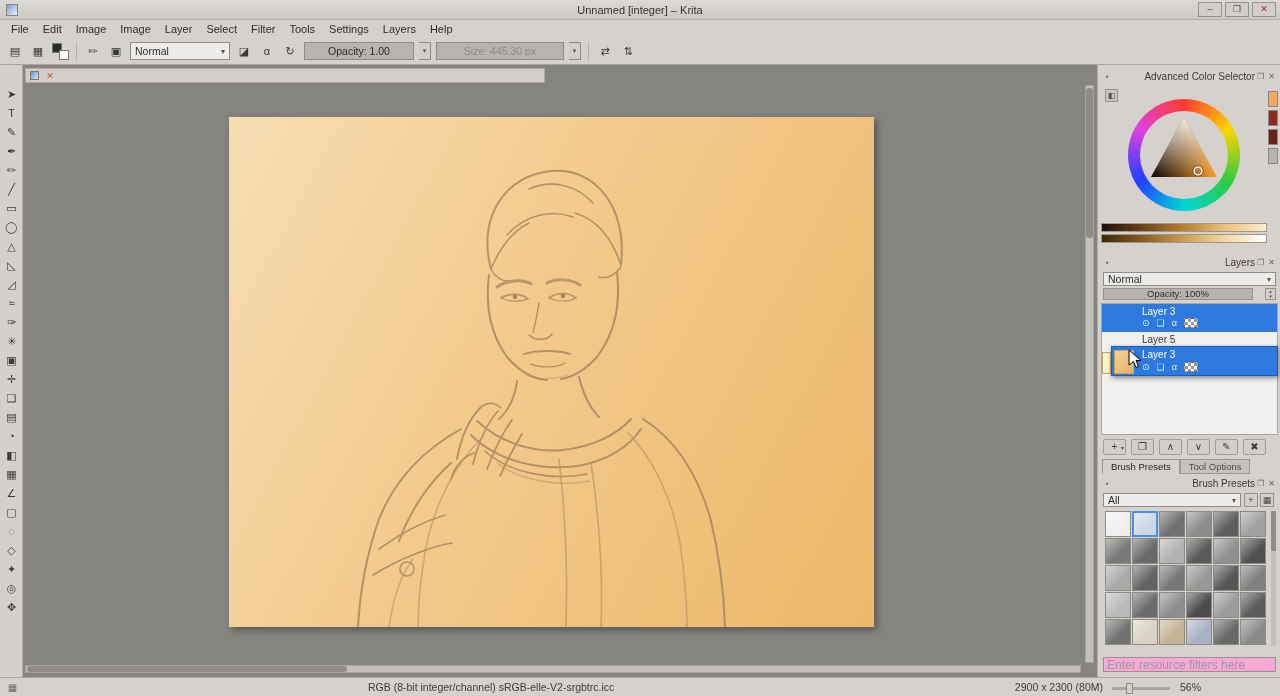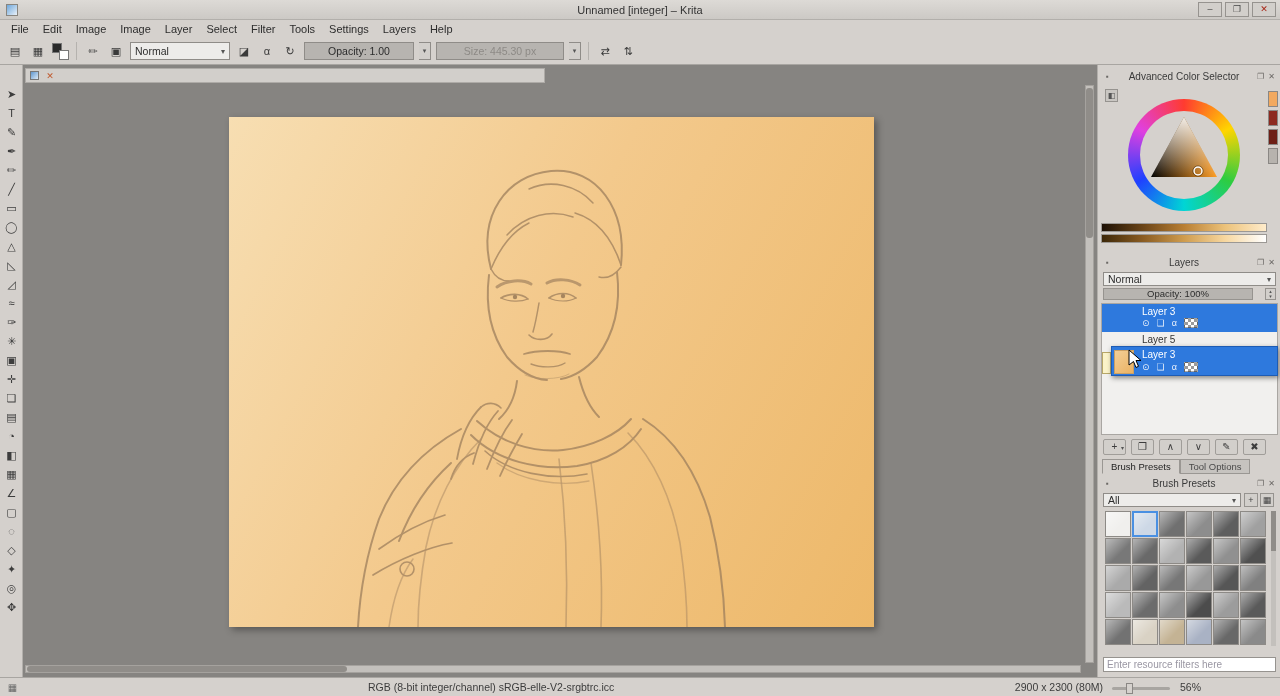--- a/index.html
+++ b/index.html
@@ -51,21 +51,21 @@
   .doc-close{width:14px;text-align:center;color:#c05a2e;font-size:9px;font-weight:bold}
   .canvas{position:absolute;left:206px;top:52px;width:645px;height:510px;box-shadow:3px 3px 7px rgba(0,0,0,.35)}
   .vscroll{position:absolute;left:1062px;top:20px;width:9px;height:578px;background:#c3c0bc;border:1px solid #a5a29e}
   .vthumb{position:absolute;left:0;top:2px;width:7px;height:150px;background:#908d89;border-radius:3px}
   .hscroll{position:absolute;left:2px;top:600px;width:1056px;height:8px;background:#c3c0bc;border:1px solid #a5a29e}
   .hthumb{position:absolute;left:1px;top:0;width:320px;height:6px;background:#908d89;border-radius:3px}
 
   
   .rightpanel{position:absolute;left:1097px;top:65px;width:183px;height:612px;background:#d5d1cd;border-left:1px solid #b2afab}
   .dock-header{position:absolute;height:14px;display:flex;align-items:center;font-size:10px;color:#3a3a3a;padding:0 2px}
-  .dock-header .d-title{flex:1;text-align:center}
+  .dock-header .d-title{flex:1;text-align:right}
   .dock-mini{font-size:8px;color:#6b6865;width:11px;text-align:center}
   .acs-header{left:2px;top:4px;width:179px}
   .shade-btn{position:absolute;left:7px;top:24px;width:13px;height:13px;border:1px solid #96938f;background:#c9c6c2;
     font-size:8px;line-height:11px;text-align:center;color:#555}
   .wheel{position:absolute;left:30px;top:34px;width:112px;height:112px;border-radius:50%;
     background:conic-gradient(#ff3b30,#ffd500 60deg,#2ecc40 120deg,#00d5d5 180deg,#2040ff 240deg,#e040e0 300deg,#ff3b30 360deg)}
   .wheel-hole{position:absolute;left:12px;top:12px;width:88px;height:88px;border-radius:50%;background:#d5d1cd}
   .tri-svg{position:absolute;left:12px;top:12px}
   .hist{position:absolute;left:170px;top:26px;width:10px;display:flex;flex-direction:column;gap:3px}
   .hist div{width:10px;height:16px;border:1px solid #8a8784}
@@ -106,22 +106,22 @@
   .bp-header{left:2px;top:411px;width:179px}
   .all-combo{position:absolute;left:5px;top:428px;width:138px;height:14px}
   .tag-btn{position:absolute;top:428px;width:14px;height:14px;border:1px solid #96938f;background:#d2cfcb;
     font-size:9px;line-height:12px;text-align:center;color:#444}
   .tag-plus{left:146px}.tag-grid{left:162px}
   .brush-grid{position:absolute;left:7px;top:446px;width:163px;display:grid;grid-template-columns:repeat(6,26px);grid-auto-rows:26px;gap:1px}
   .thumb{width:26px;height:26px;border:1px solid #8d8a86}
   .thumb.sel{outline:2px solid #4a90e2;outline-offset:-2px}
   .grid-scroll{position:absolute;left:173px;top:446px;width:5px;height:135px;background:#c3c0bc}
   .grid-scroll i{display:block;width:5px;height:40px;background:#908d89}
-  .filter-input{position:absolute;left:5px;top:592px;width:173px;height:15px;border:1px solid #96938f;background:#ffffff;
-    font-family:"Liberation Sans","DejaVu Sans",sans-serif;font-size:10px;color:#333;padding:0 3px}
+  .filter-input{position:absolute;left:5px;top:592px;width:173px;height:15px;border:1px solid #96938f;background:#f9a8d4;
+    font-family:"Liberation Sans","DejaVu Sans",sans-serif;font-size:12px;color:#333;padding:0 3px}
   .filter-input::placeholder{color:#9a97a3}
 
   
   .statusbar{position:absolute;left:0;top:677px;width:1280px;height:19px;background:#d5d1cd;border-top:1px solid #a8a5a1;font-size:10.5px;color:#3c3c3c}
   .sb-icon{position:absolute;left:6px;top:3px;width:13px;height:13px;font-size:10px;line-height:13px;text-align:center;color:#666}
   .sb-cs{position:absolute;left:368px;top:3px}
   .sb-dim{position:absolute;right:177px;top:3px}
   .sb-zslider{position:absolute;left:1112px;top:9px;width:58px;height:3px;background:#a8a5a1;border-radius:2px}
   .sb-zthumb{position:absolute;left:14px;top:-4px;width:7px;height:11px;background:#d5d1cd;border:1px solid #8a8784}
   .sb-zoom{position:absolute;left:1180px;top:3px}

